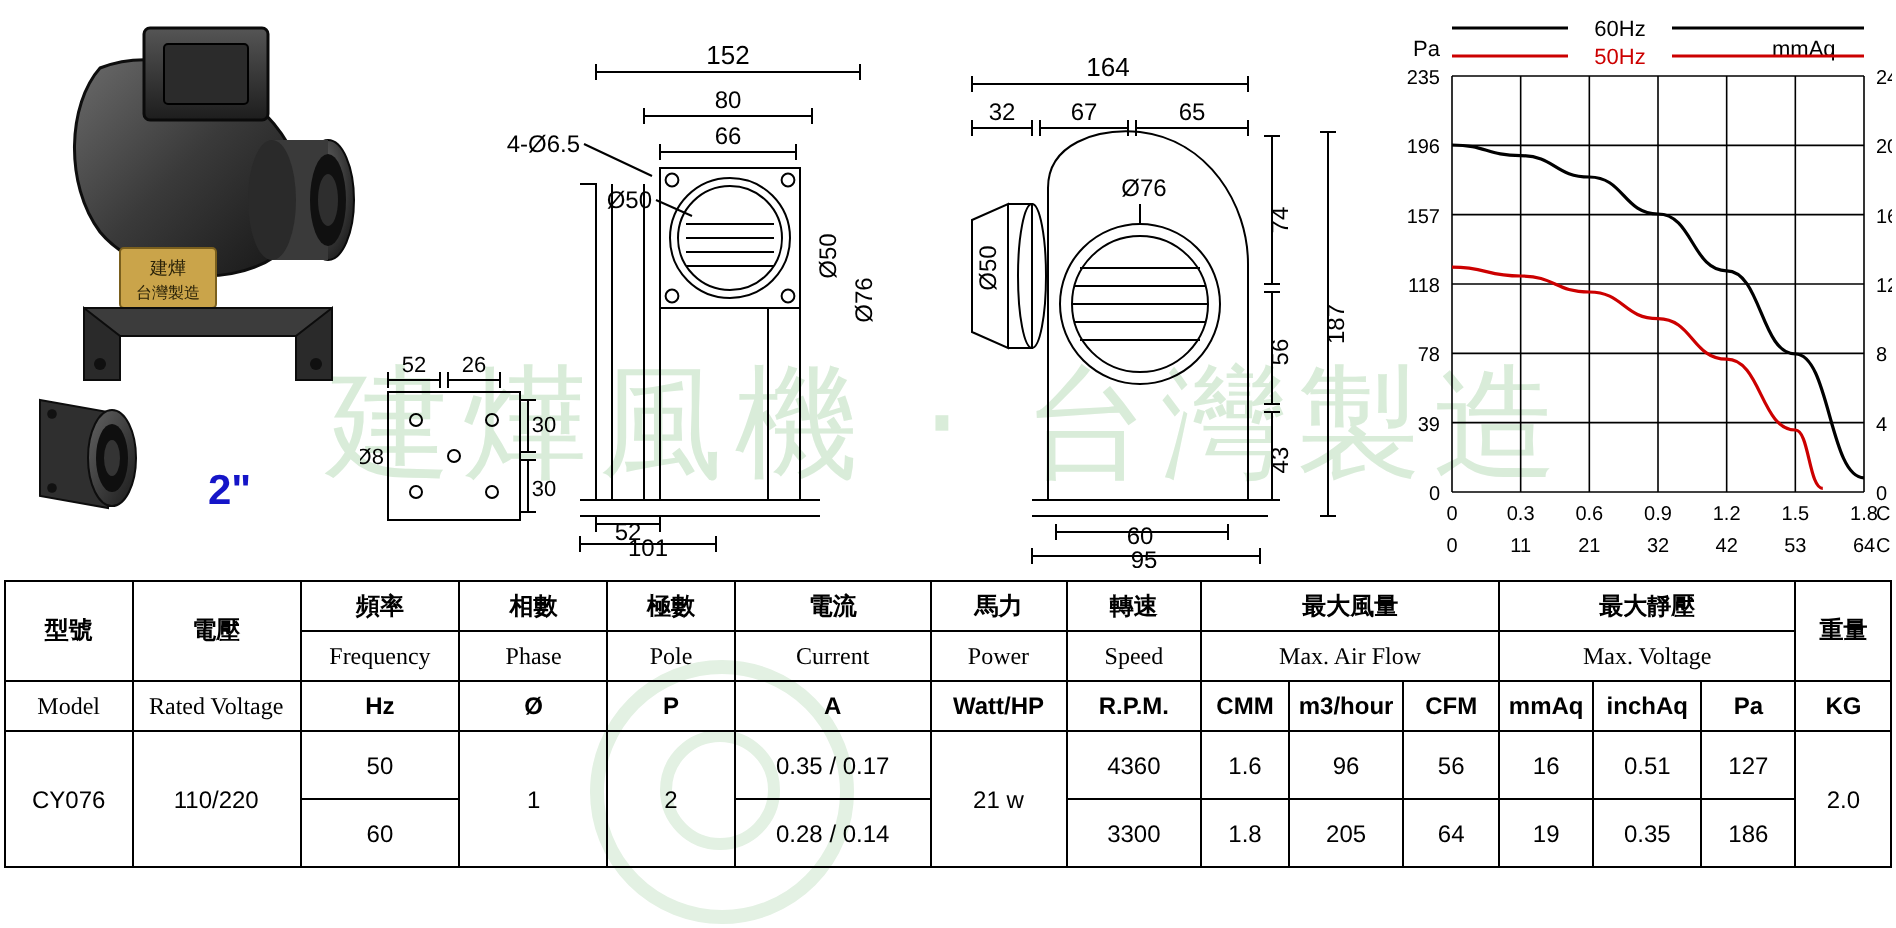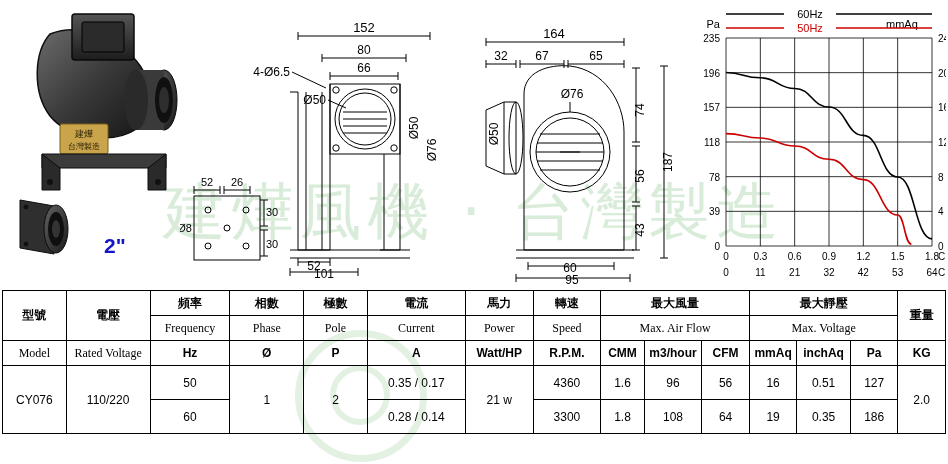--- a/index.html
+++ b/index.html
@@ -405,21 +405,21 @@
       <td class="data">16</td>
       <td class="data">0.51</td>
       <td class="data">127</td>
       <td class="data" rowspan="2">2.0</td>
     </tr>
     <tr style="height:34px">
       <td class="data">60</td>
       <td class="data">0.28 / 0.14</td>
       <td class="data">3300</td>
       <td class="data">1.8</td>
-      <td class="data">108</td>
+      <td class="data">205</td>
       <td class="data">64</td>
       <td class="data">19</td>
       <td class="data">0.35</td>
       <td class="data">186</td>
     </tr>
   </tbody>
     </table>
 
 </div>
 

